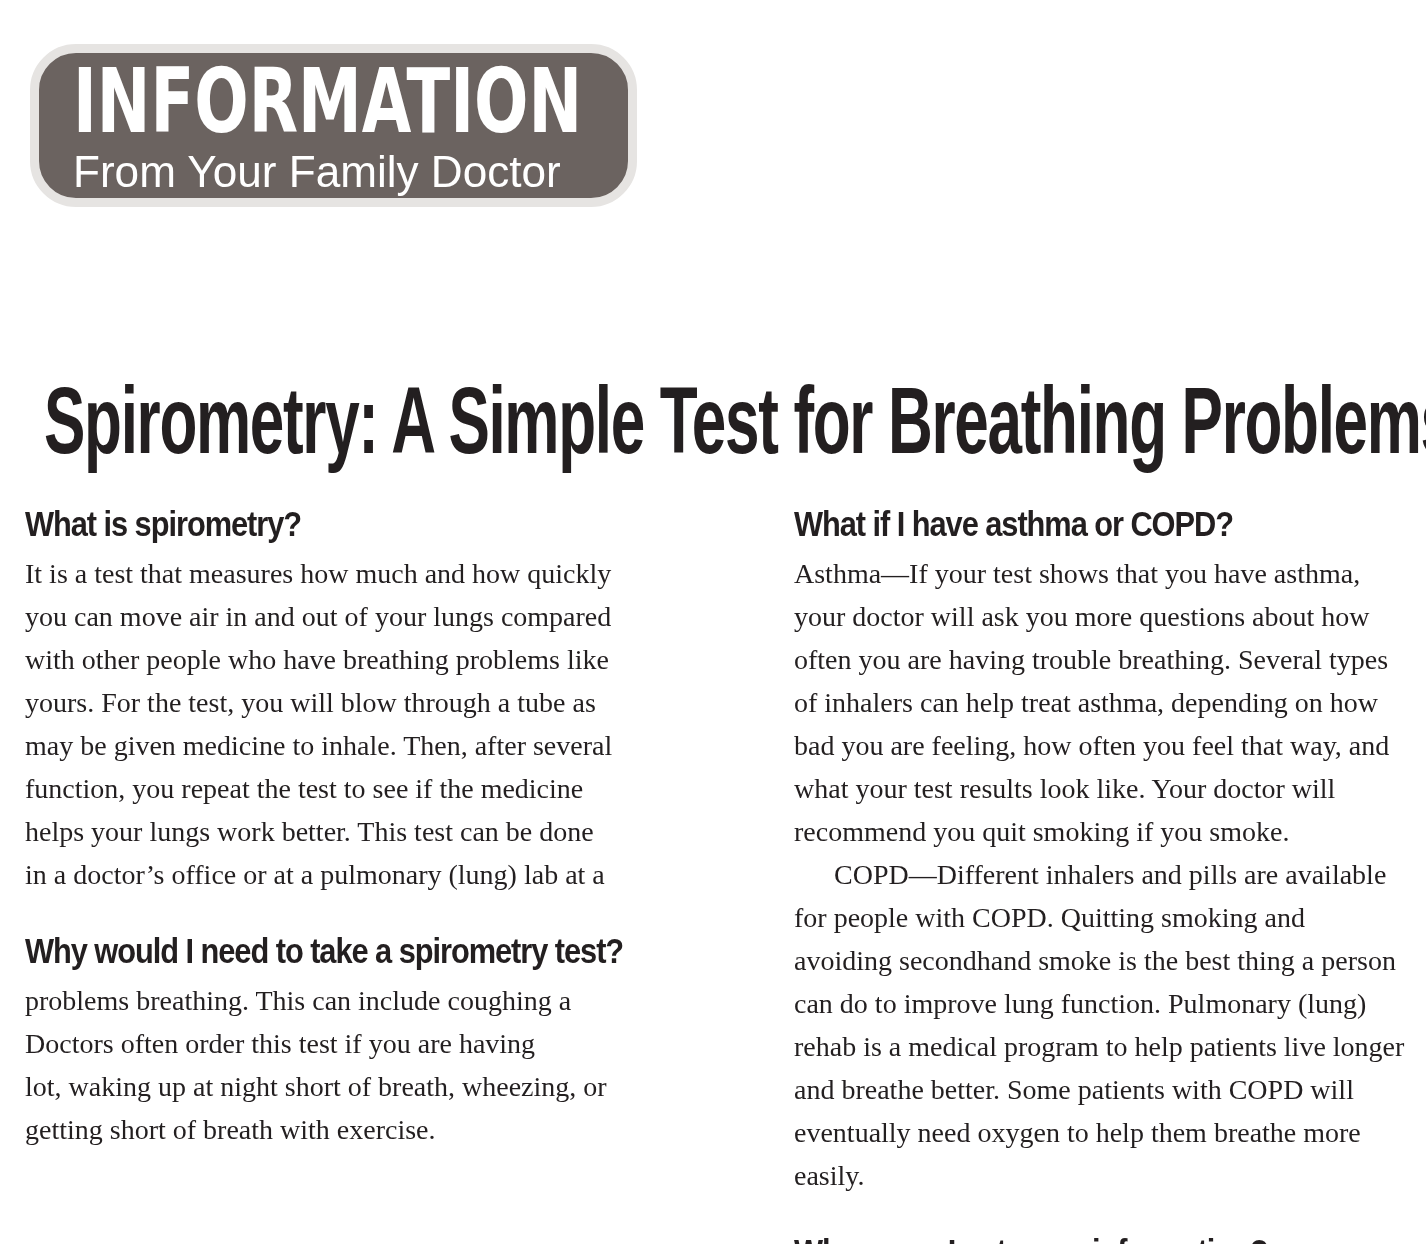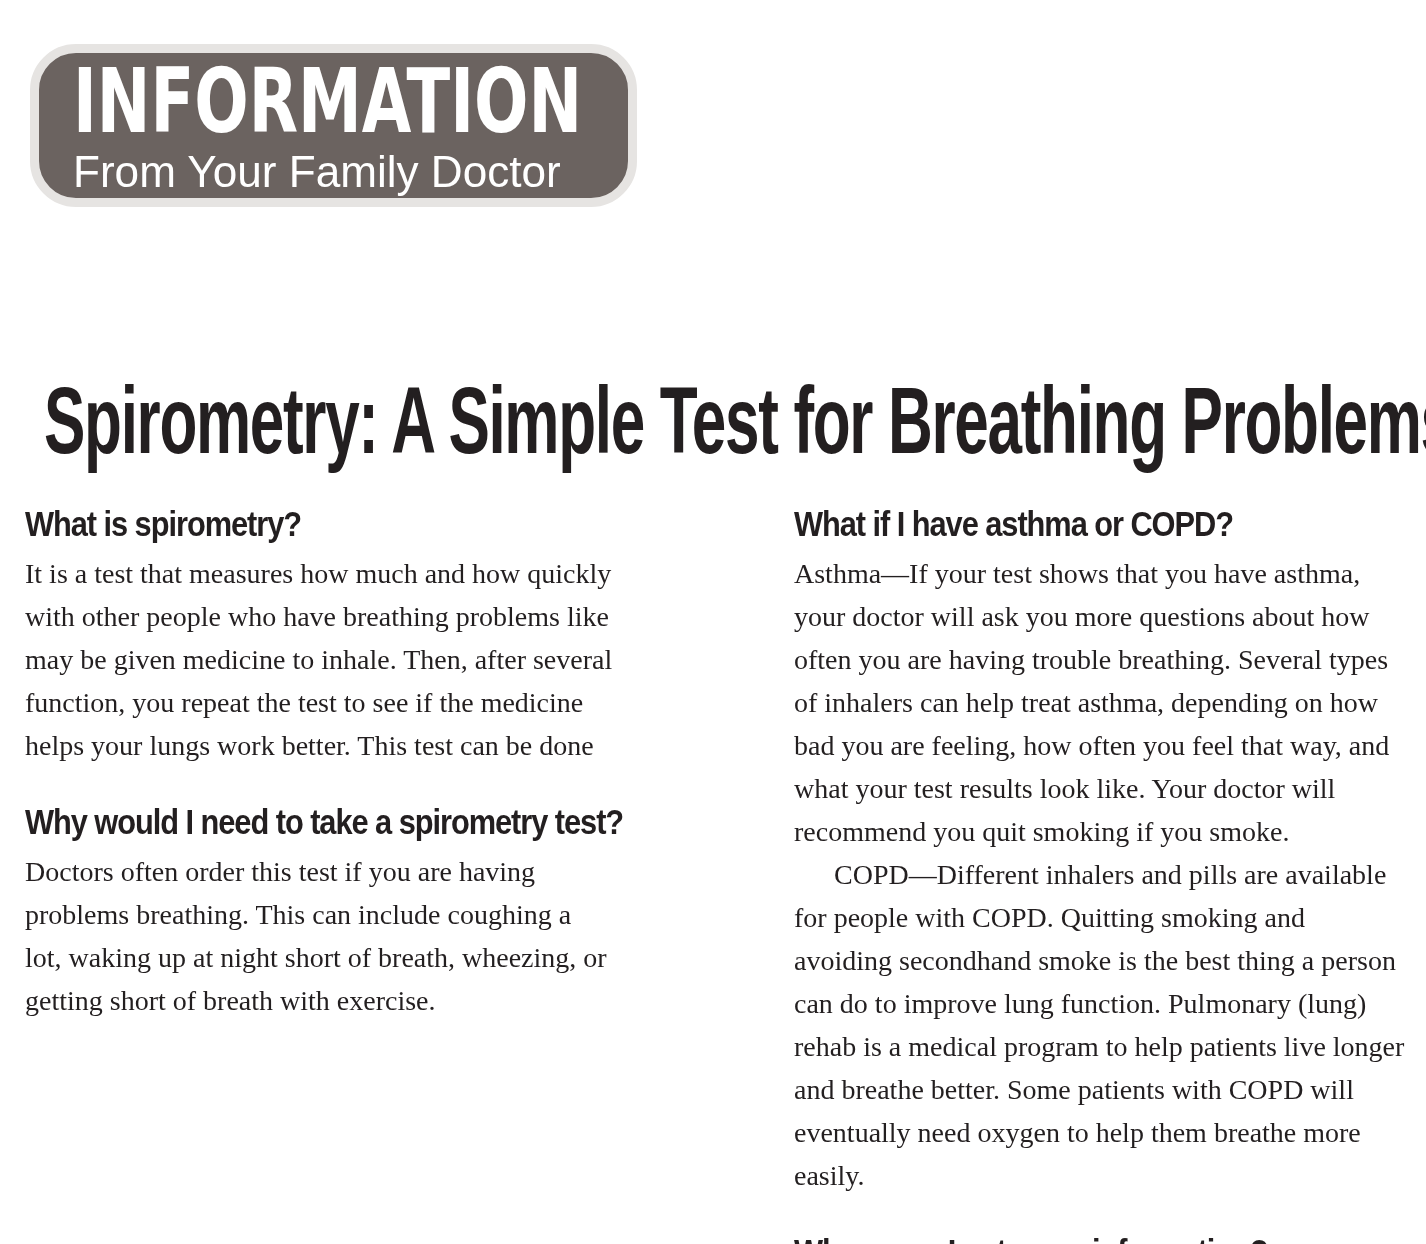--- a/index.html
+++ b/index.html
@@ -96,29 +96,32 @@
   <div class="badge-title">INFORMATION</div>
   <div class="badge-subtitle">From Your Family Doctor</div>
 </div>
 
 <div class="article-title">Spirometry: A Simple Test for Breathing Problems</div>
 
 <div class="column left">
     <div class="col-heading">What is spirometry?</div>
     <div class="para">
       <div class="body-line">It is a test that measures how much and how quickly</div>
+      <div class="body-line">you can move air in and out of your lungs compared</div>
       <div class="body-line">with other people who have breathing problems like</div>
+      <div class="body-line">yours. For the test, you will blow through a tube as</div>
       <div class="body-line">may be given medicine to inhale. Then, after several</div>
       <div class="body-line">function, you repeat the test to see if the medicine</div>
       <div class="body-line">helps your lungs work better. This test can be done</div>
+      <div class="body-line">in a doctor’s office or at a pulmonary (lung) lab at a</div>
     </div>
     <div class="col-heading later">Why would I need to take a spirometry test?</div>
     <div class="para">
+      <div class="body-line">problems breathing. This can include coughing a</div>
       <div class="body-line">Doctors often order this test if you are having</div>
-      <div class="body-line">problems breathing. This can include coughing a</div>
       <div class="body-line">lot, waking up at night short of breath, wheezing, or</div>
       <div class="body-line">getting short of breath with exercise.</div>
     </div>
   </div>
 <div class="column right">
     <div class="col-heading">What if I have asthma or COPD?</div>
     <div class="para">
       <div class="body-line">Asthma—If your test shows that you have asthma,</div>
       <div class="body-line">your doctor will ask you more questions about how</div>
       <div class="body-line">often you are having trouble breathing. Several types</div>

